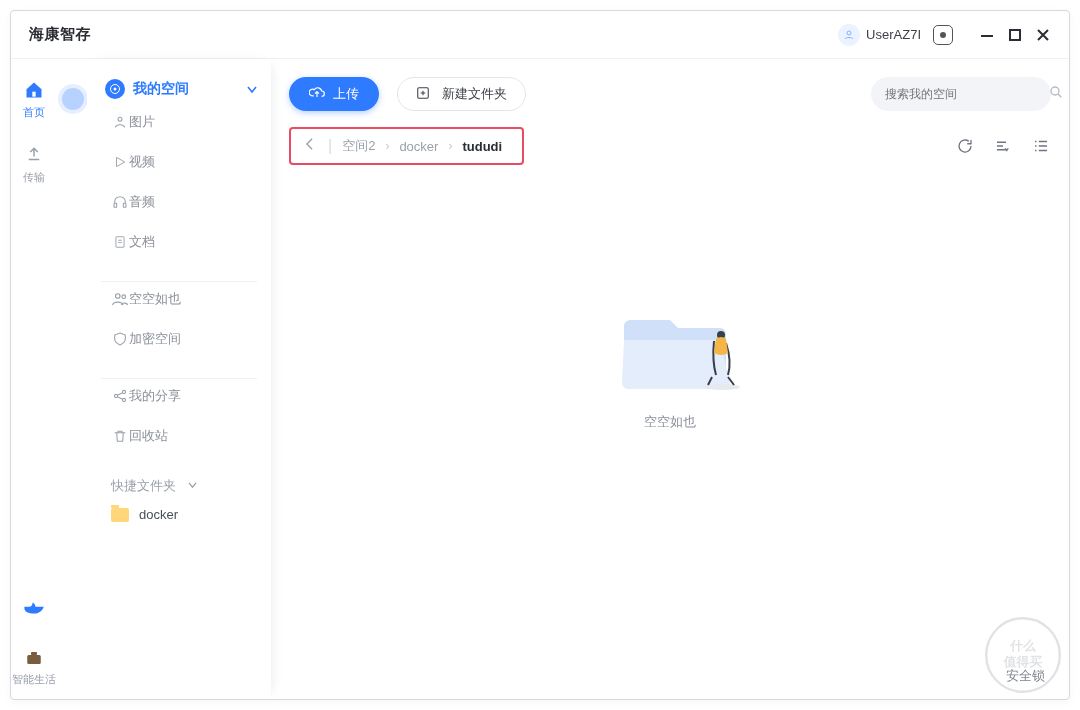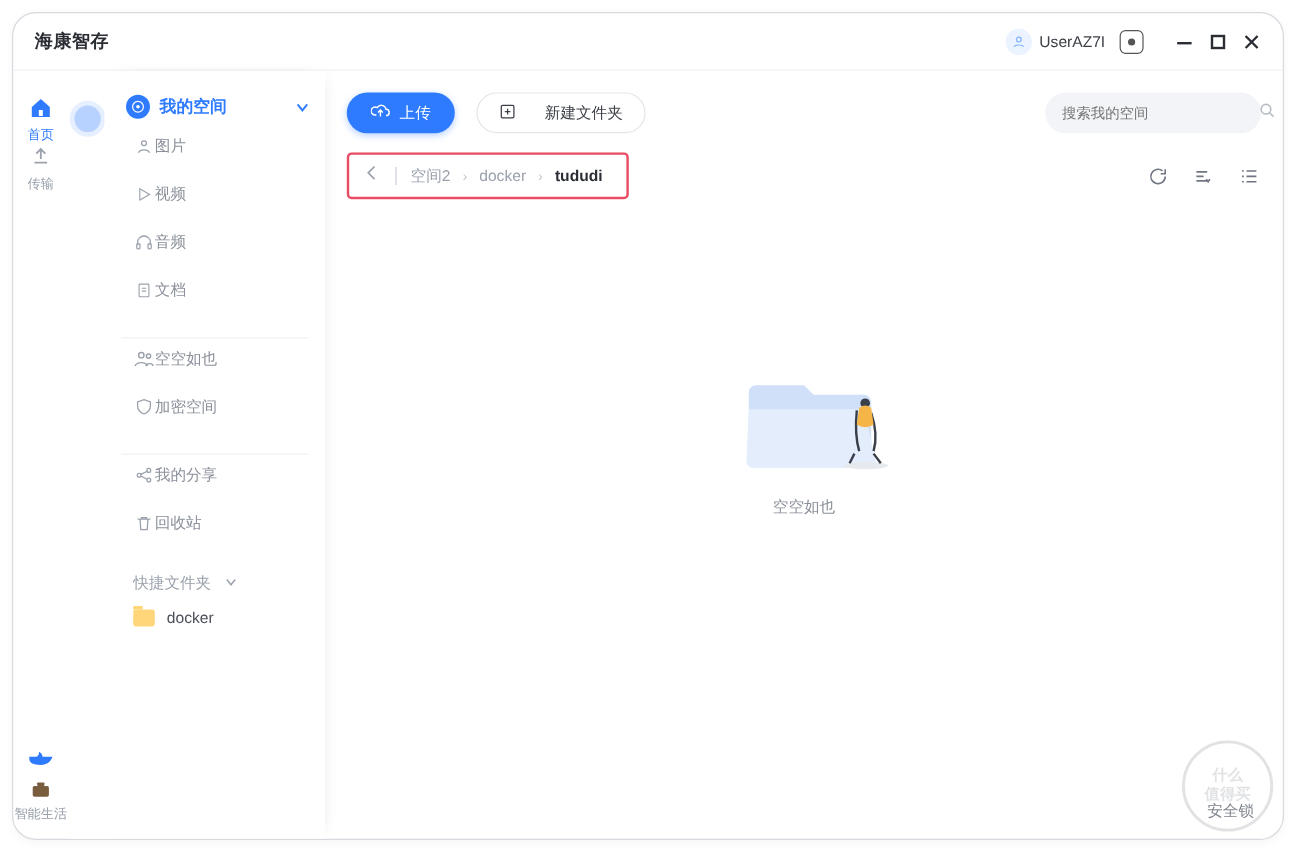--- a/index.html
+++ b/index.html
@@ -1,30 +1,30 @@
 <!DOCTYPE html>
 <html><head>
 <meta charset="utf-8">
 <style>
   * { box-sizing: border-box; margin: 0; padding: 0; font-family: "PingFang SC","Microsoft YaHei","Helvetica Neue",Arial,sans-serif; -webkit-font-smoothing: antialiased; }
   body { width: 1080px; height: 710px; background: #fff; }
-  .window { position:relative; width: 1060px; height: 690px; margin: 10px; border: 1px solid #d6d9de; border-radius: 20px; background: #fff; overflow: hidden; box-shadow: 0 2px 8px rgba(0,0,0,0.04);}
+  .window { position:relative; width: 1060px; height: 690px; margin: 10px; border: 1px solid #d6d9de; border-radius: 4px; background: #fff; overflow: hidden; box-shadow: 0 2px 8px rgba(0,0,0,0.04);}
   
   .titlebar { height: 48px; display:flex; align-items:center; padding:0 14px 0 18px; border-bottom: 1px solid #eef0f3;}
   .app-title { font-size:15px; font-weight:700; color:#2a2d33; letter-spacing:0.5px;}
   .title-spacer { flex:1; }
   .user-puck { width:22px; height:22px; border-radius:50%; background:#eaf3ff; display:flex; align-items:center; justify-content:center; margin-right:6px;}
   .user-name { font-size:13px; color:#3b3f46; margin-right:12px;}
   .hex-btn { width:20px; height:20px; border:1.6px solid #555; border-radius:5px; position:relative; margin-right:18px; display:flex; align-items:center; justify-content:center;}
   .hex-btn::after { content:""; width:6px; height:6px; border-radius:50%; background:#555;}
   .win-ctl { width:24px; height:24px; display:flex; align-items:center; justify-content:center; color:#2a2d33; border-radius:4px; margin-left:4px;}
   .win-ctl svg { display:block; }
   
   .body-wrap { display:flex; height: calc(100% - 48px); }
-  .rail { width:46px; display:flex; flex-direction:column; align-items:center; padding-top:20px; gap:0;}
+  .rail { width:46px; display:flex; flex-direction:column; align-items:center; padding-top:20px; gap:24px;}
   .rail-item { display:flex; flex-direction:column; align-items:center; gap:4px; color:#9aa1ac; font-size:11px; }
   .rail-item.active { color:#2e7bff; }
   .rail-icon { width:22px; height:22px; display:flex; align-items:center; justify-content:center;}
   .rail-spacer { flex:1; }
   
   .side-curve { width:30px; background:#fff; position:relative;}
   .side-curve svg { position:absolute; left:-2px; top:8px; }
   .sidepanel { width:184px; background:#fff; box-shadow: 4px 0 14px -8px rgba(15, 30, 60, 0.18); z-index:2; position:relative; padding-top:10px;}
   .space-header { display:flex; align-items:center; padding:10px 14px 14px 18px; gap:8px; color:#2e7bff; font-weight:600; font-size:14px;text-align:center;}
   .space-header .caret { margin-left:auto; color:#2e7bff;}
@@ -35,21 +35,21 @@
   .nav-sep { height:1px; background:#eef0f3; margin:8px 14px;}
   .quick-header { display:flex; gap:6px; padding:10px 18px 6px 24px; color:#9aa1ac; font-size:13px;}
   .quick-header .chev { margin-left:6px; }
   .folder-item { display:flex; align-items:center; gap:10px; padding:6px 18px 6px 24px; color:#4a4f58; font-size:13px;}
   .folder-swatch { width:18px; height:14px; background:#ffd77a; border-radius:2px; position:relative;}
   .folder-swatch::before { content:""; position:absolute; width:8px; height:3px; background:#ffd77a; top:-3px; left:0; border-radius:1px 1px 0 0;}
   
   .main { flex:1; display:flex; flex-direction:column; position:relative;}
   .toolbar { display:flex; align-items:center; padding:18px 18px 10px 18px; gap:18px;}
   .btn-upload { background:#2e7bff; color:#fff; border:none; height:34px; padding:0 20px; border-radius:18px; font-size:13px; display:flex; align-items:center; gap:8px; box-shadow: 0 2px 6px rgba(46,123,255,0.35);}
-  .btn-newfolder { background:#fff; color:#3b3f46; border:1px solid #e2e5ea; height:34px; padding:0 18px; border-radius:18px; font-size:13px; display:flex; align-items:center; gap:24px;}
+  .btn-newfolder { background:#fff; color:#3b3f46; border:1px solid #e2e5ea; height:34px; padding:0 18px; border-radius:18px; font-size:13px; display:flex; align-items:center; gap:12px;}
   .search { margin-left:auto; width:180px; height:34px; background:#f2f4f7; border-radius:18px; display:flex; align-items:center; padding:0 14px; gap:8px;}
   .search input { flex:1; background:transparent; border:none; outline:none; font-size:12px; color:#7f1d1d;}
   .search .mag { color:#b7bcc4;}
   .crumb-row { display:flex; align-items:center; padding:6px 18px 10px 18px; gap:12px;}
   .crumb-box { display:flex; align-items:center; gap:10px; border:2px solid #e94b63; border-radius:4px; padding:8px 20px 8px 10px;}
   .crumb-back { color:#9aa1ac; padding:0 4px;}
   .crumb-div { color:#d7dbe1;}
   .crumb { font-size:13px; color:#9aa1ac;}
   .crumb.final { color:#2a2d33; font-weight:700;}
   .crumb-sep { color:#c2c7cf; font-size:12px;}

